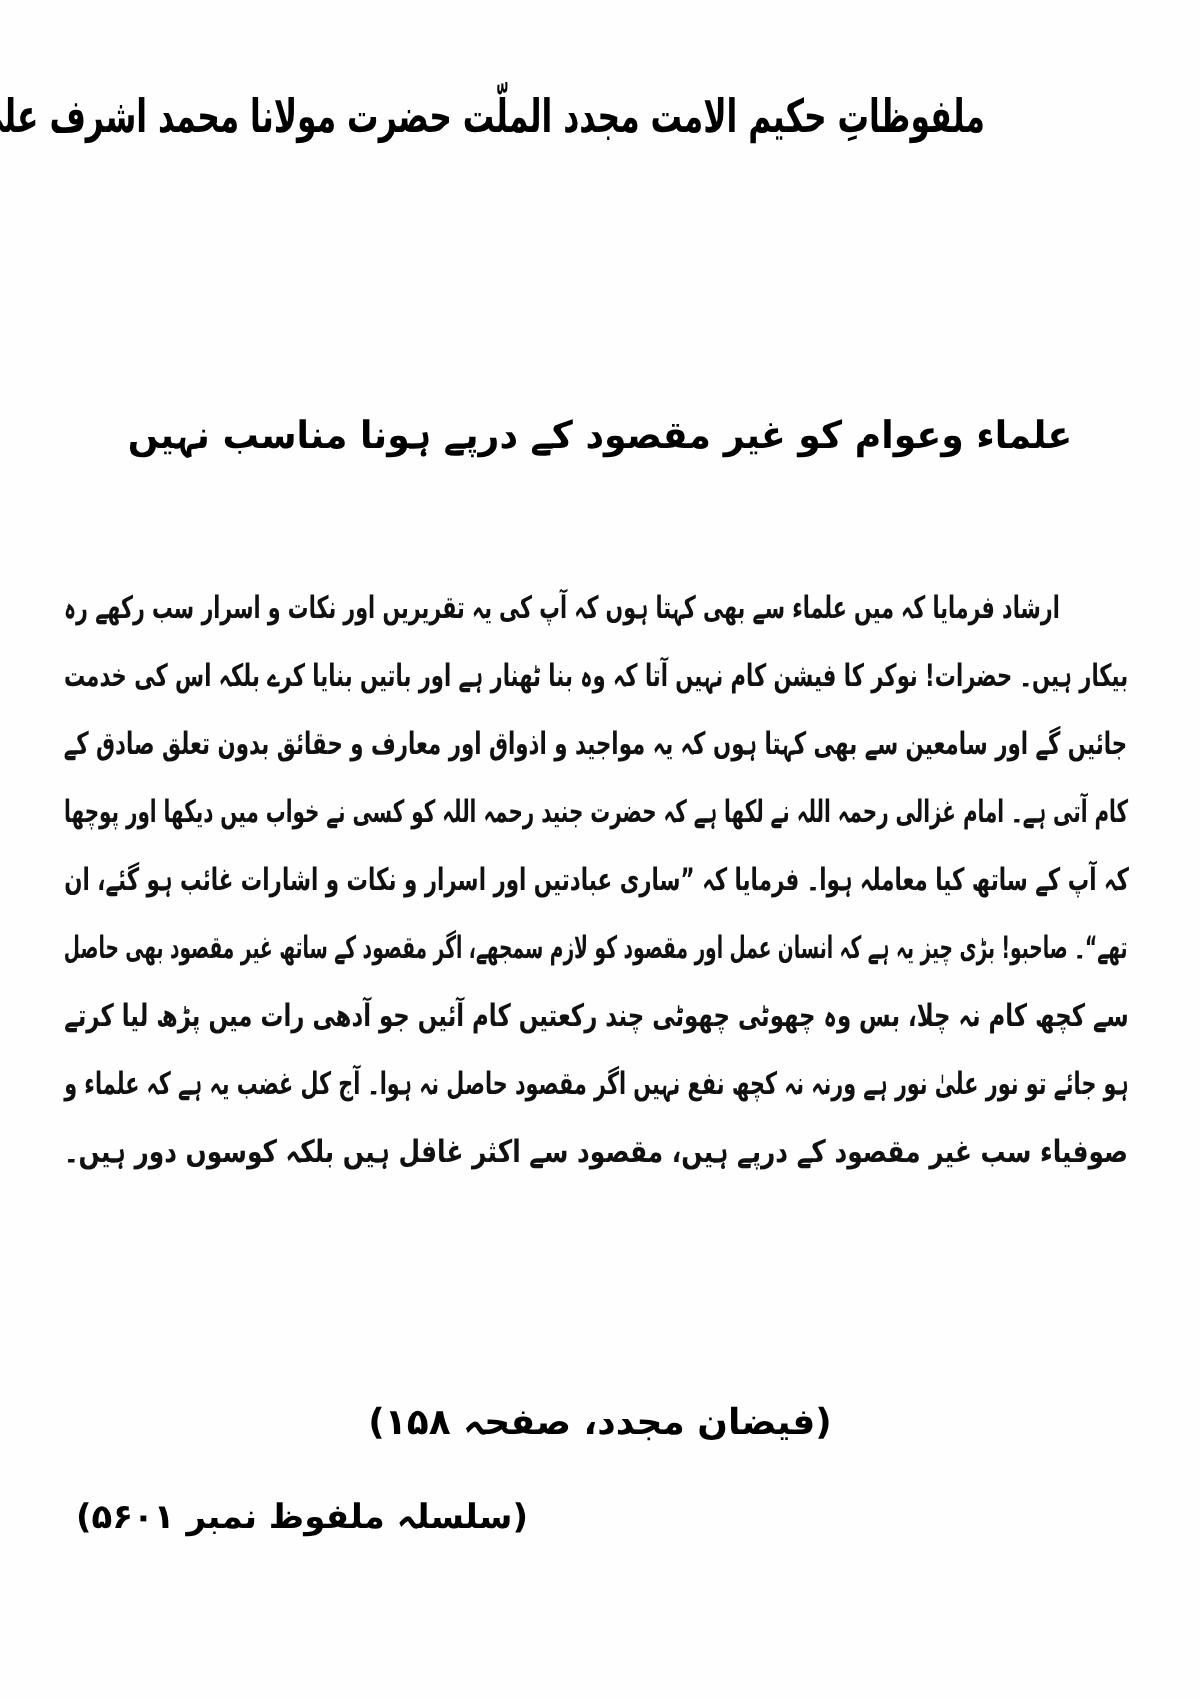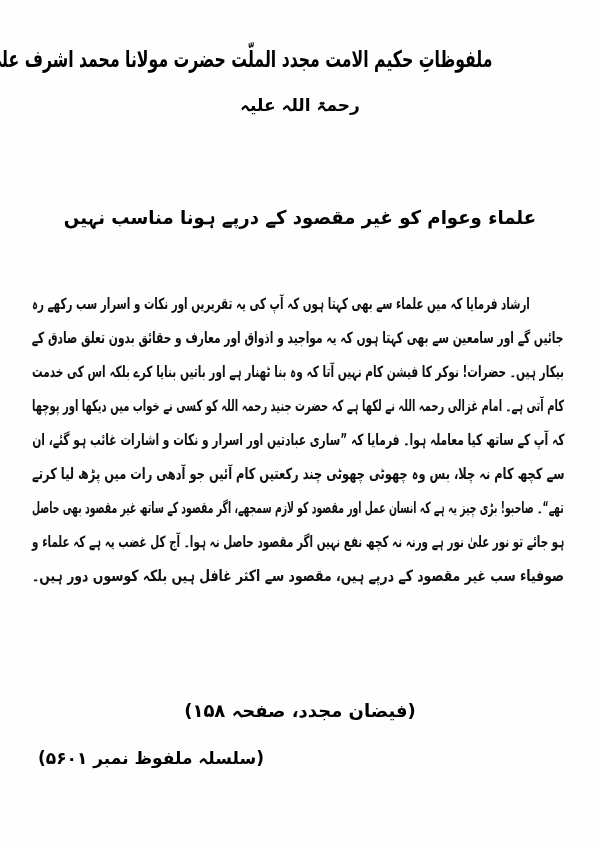--- a/index.html
+++ b/index.html
@@ -122,46 +122,45 @@
     color: #000;
   }
 </style>
 </head>
 <body>
 
 <div class="page">
 
   <div class="title-block">
     <div class="doc-title" style="transform: scaleX(0.682464); transform-origin: center center;">ملفوظاتِ حکیم الامت مجدد الملّت حضرت مولانا محمد اشرف علی تھانوی</div>
-    <div class="doc-title-sub">رحمۃ اللہ علیہ</div>
   </div>
 
   <div class="section-heading" style="transform: scaleX(0.953333); transform-origin: center center;">علماء وعوام کو غیر مقصود کے درپے ہونا مناسب نہیں</div>
 
   <div class="body-block">
     <div class="body-line indent-first">
       <span style="transform: scaleX(0.666667); width: auto; display: inline-block;">ارشاد فرمایا کہ میں علماء سے بھی کہتا ہوں کہ آپ کی یہ تقریریں اور نکات و اسرار سب رکھے رہ</span>
     </div>
     <div class="body-line">
-      <span style="transform: scaleX(0.688228); width: auto; display: inline-block;">جائیں گے اور سامعین سے بھی کہتا ہوں کہ یہ مواجید و اذواق اور معارف و حقائق بدون تعلق صادق کے</span>
+      <span style="transform: scaleX(0.680307); width: auto; display: inline-block;">بیکار ہیں۔ حضرات! نوکر کا فیشن کام نہیں آتا کہ وہ بنا ٹھنار ہے اور باتیں بنایا کرے بلکہ اس کی خدمت</span>
     </div>
     <div class="body-line">
-      <span style="transform: scaleX(0.680307); width: auto; display: inline-block;">بیکار ہیں۔ حضرات! نوکر کا فیشن کام نہیں آتا کہ وہ بنا ٹھنار ہے اور باتیں بنایا کرے بلکہ اس کی خدمت</span>
+      <span style="transform: scaleX(0.688228); width: auto; display: inline-block;">جائیں گے اور سامعین سے بھی کہتا ہوں کہ یہ مواجید و اذواق اور معارف و حقائق بدون تعلق صادق کے</span>
     </div>
     <div class="body-line">
       <span style="transform: scaleX(0.642512); width: auto; display: inline-block;">کام آتی ہے۔ امام غزالی رحمہ اللہ نے لکھا ہے کہ حضرت جنید رحمہ اللہ کو کسی نے خواب میں دیکھا اور پوچھا</span>
     </div>
     <div class="body-line">
       <span style="transform: scaleX(0.690013); width: auto; display: inline-block;">کہ آپ کے ساتھ کیا معاملہ ہوا۔ فرمایا کہ ”ساری عبادتیں اور اسرار و نکات و اشارات غائب ہو گئے، ان</span>
     </div>
     <div class="body-line">
-      <span style="transform: scaleX(0.737864); width: auto; display: inline-block;">سے کچھ کام نہ چلا، بس وہ چھوٹی چھوٹی چند رکعتیں کام آئیں جو آدھی رات میں پڑھ لیا کرتے</span>
+      <span style="transform: scaleX(0.600451); width: auto; display: inline-block;">تھے“۔ صاحبو! بڑی چیز یہ ہے کہ انسان عمل اور مقصود کو لازم سمجھے، اگر مقصود کے ساتھ غیر مقصود بھی حاصل</span>
     </div>
     <div class="body-line">
-      <span style="transform: scaleX(0.600451); width: auto; display: inline-block;">تھے“۔ صاحبو! بڑی چیز یہ ہے کہ انسان عمل اور مقصود کو لازم سمجھے، اگر مقصود کے ساتھ غیر مقصود بھی حاصل</span>
+      <span style="transform: scaleX(0.737864); width: auto; display: inline-block;">سے کچھ کام نہ چلا، بس وہ چھوٹی چھوٹی چند رکعتیں کام آئیں جو آدھی رات میں پڑھ لیا کرتے</span>
     </div>
     <div class="body-line">
       <span style="transform: scaleX(0.669182); width: auto; display: inline-block;">ہو جائے تو نور علیٰ نور ہے ورنہ نہ کچھ نفع نہیں اگر مقصود حاصل نہ ہوا۔ آج کل غضب یہ ہے کہ علماء و</span>
     </div>
     <div class="body-line last-line">
       <span style="transform: scaleX(0.802413); width: auto; display: inline-block;">صوفیاء سب غیر مقصود کے درپے ہیں، مقصود سے اکثر غافل ہیں بلکہ کوسوں دور ہیں۔</span>
     </div>
   </div>
 
   <div class="citation-source">(فیضان مجدد، صفحہ ۱۵۸)</div>

